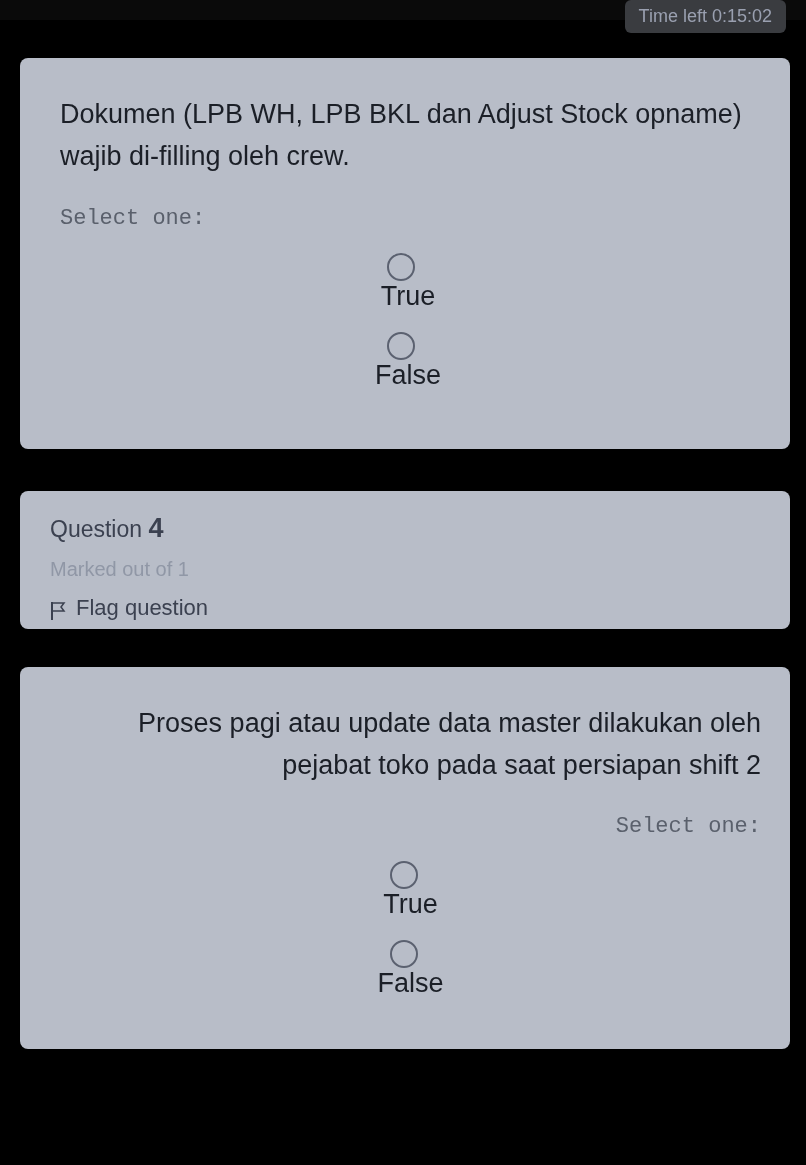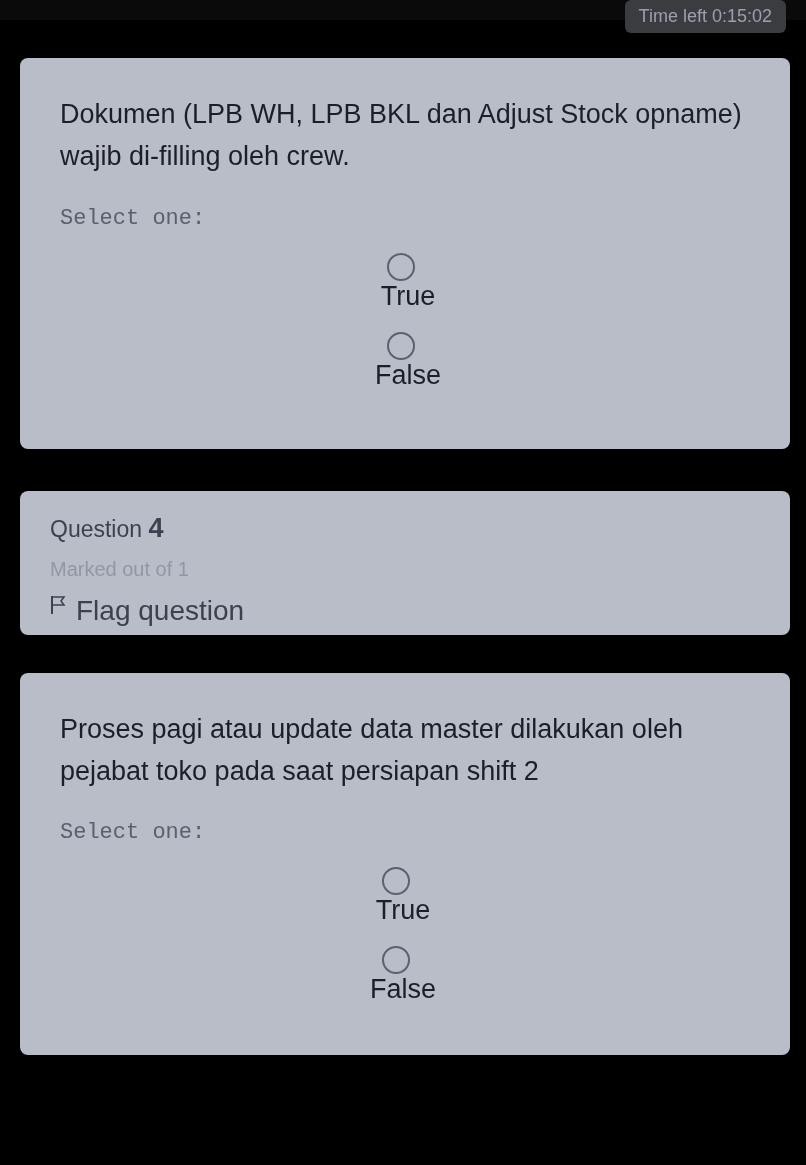--- a/index.html
+++ b/index.html
@@ -34,21 +34,22 @@
     border-radius: 8px;
     margin-top: 38px;
     padding: 36px 34px 38px 40px;
   }
   .card.q4 {
     margin-top: 42px;
     padding: 22px 34px 8px 30px;
   }
   .card.q-body-2 {
     margin-top: 38px;
-    padding: 36px 44px 30px 40px;
+    padding: 36px 29px 30px 40px;
+    text-align: right;
   }
   .q-text {
     color: #1b1f27;
     font-size: 27px;
     line-height: 1.55;
     margin-bottom: 28px;
   }
   .select-one {
     color: #5a606c;
     font-size: 22px;
@@ -84,23 +85,23 @@
     font-weight: bold;
     font-size: 27px;
   }
   .muted-line {
     color: #9097a6;
     font-size: 20px;
     margin-bottom: 14px;
   }
   .flag-row {
     display: flex;
-    align-items: flex-start;
+    align-items: flex-end;
     color: #3b4150;
-    font-size: 28px;
+    font-size: 22px;
     cursor: pointer;
   }
   .flag-icon {
     width: 16px;
     height: 20px;
     margin-right: 10px;
     display: inline-block;
     position: relative;
   }
   .flag-icon svg { display:block; }

